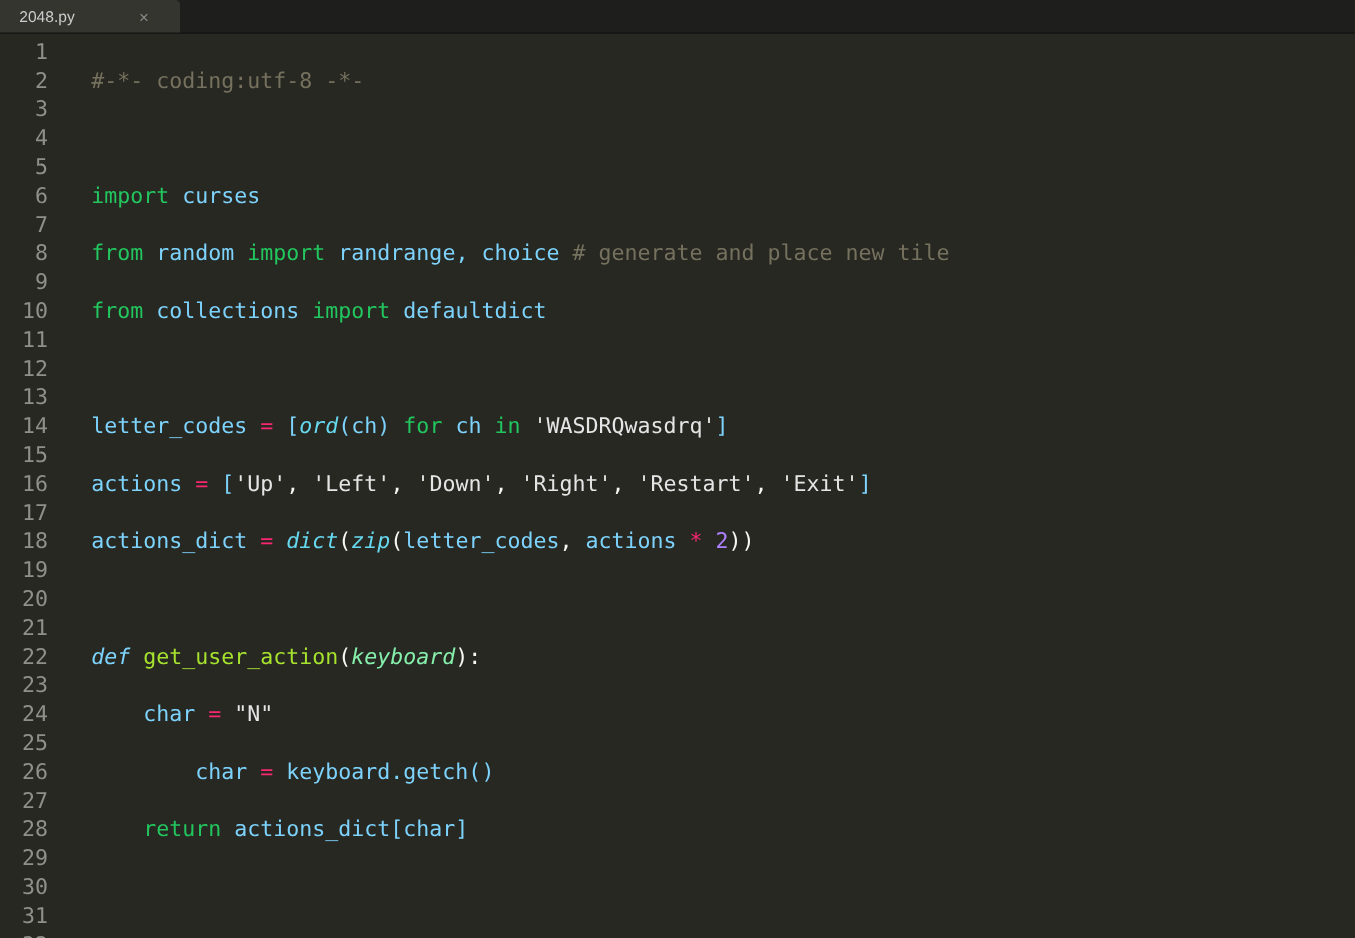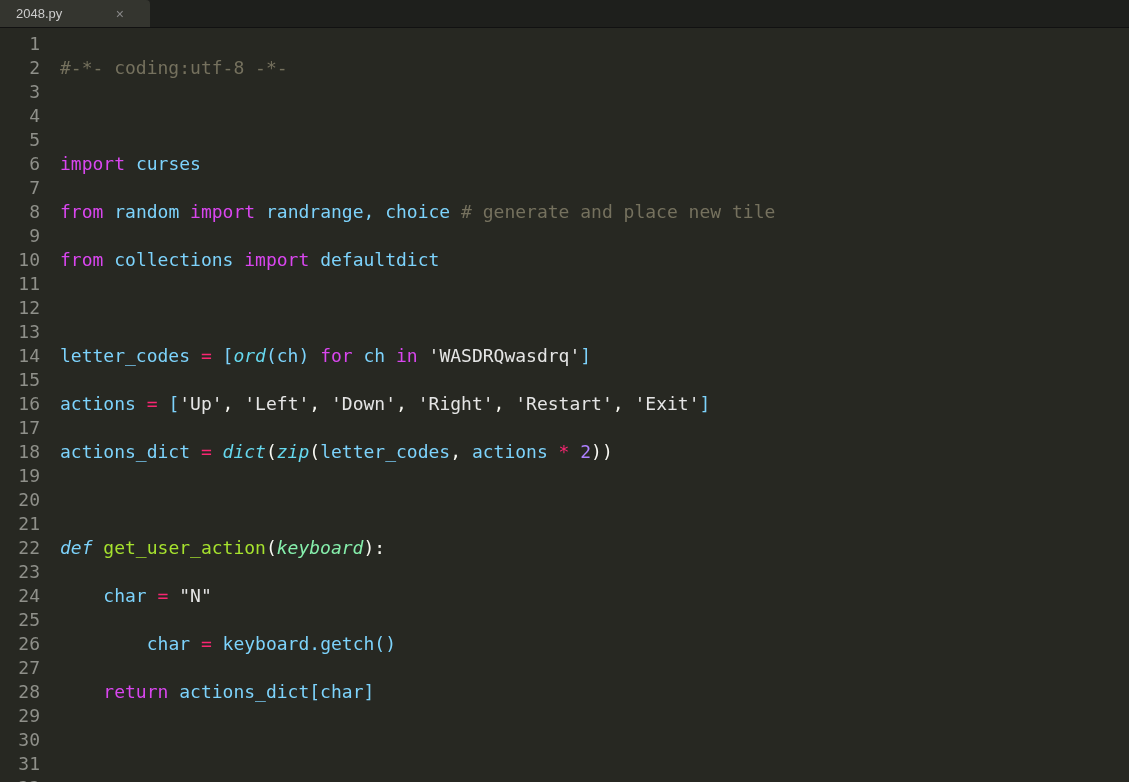--- a/index.html
+++ b/index.html
@@ -49,25 +49,26 @@
     color: #8f908a;
     user-select: none;
     padding-top: 4px;
   }
   .gutter .ln { height: 24px; }
   .code {
     flex: 1;
     white-space: pre;
     padding-top: 4px;
     padding-left: 4px;
+    margin-left: 16px;
   }
   .code .line { height: 24px; display:block; }
 
   
-  .tk-kw    { color: #d946ef; }
+  .tk-kw    { color: #22c55e; }
   .tk-fn    { color: #a6e22e; }                 
   .tk-builtin { color: #66d9ef; font-style: italic;} 
   .tk-param { color: #86efac; font-style: italic; } 
   .tk-str   { color: #e5e5e5; }                 
   .tk-num   { color: #ae81ff; }                 
   .tk-op    { color: #f92672; }                 
   .tk-cmt   { color: #75715e; }                 
   .tk-txt   { color: #7dd3fc; }                 
   .tk-type  { color: #7dd3fc; font-style: italic; } 
 </style>

